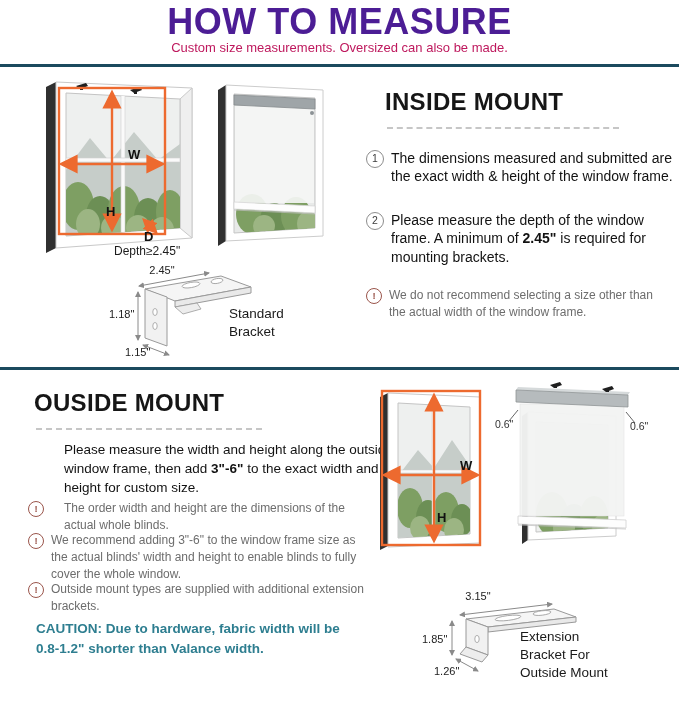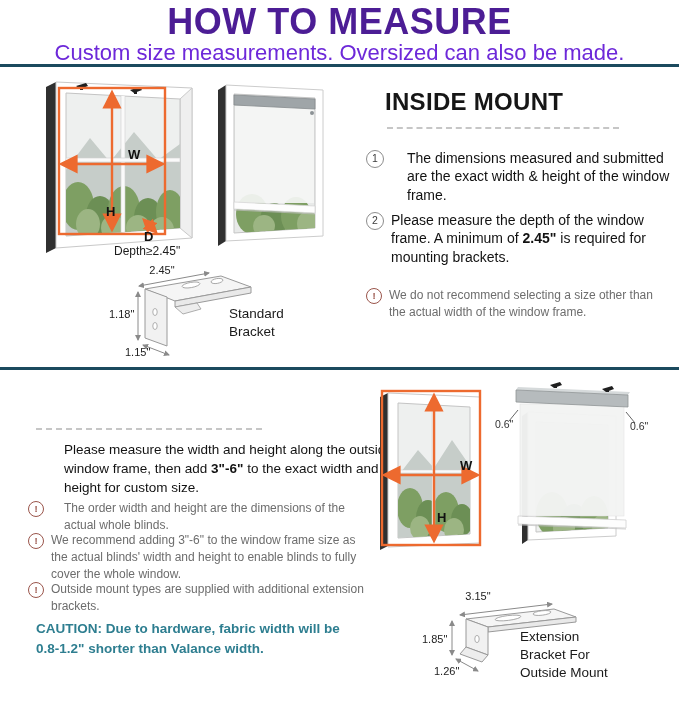--- a/index.html
+++ b/index.html
@@ -2,21 +2,21 @@
 <html><head>
 <meta charset="utf-8">
 <style>
   html,body{margin:0;padding:0;background:#fff;}
   .page{position:relative;width:679px;height:714px;background:#ffffff;overflow:hidden;
         font-family:"Liberation Sans",sans-serif;color:#151515;}
   .abs{position:absolute;}
   h1,h2,p{margin:0;}
   .title{left:0;top:1px;width:100%;text-align:center;font-size:36px;font-weight:700;
          letter-spacing:.5px;color:#4c1d95;}
-  .subtitle{left:0;top:40px;width:100%;text-align:center;font-size:22px;color:#6d28d9;}
+  .subtitle{left:0;top:40px;width:100%;text-align:center;font-size:13px;color:#be185d;}
   .divider{left:0;width:100%;height:3px;background:#1b4a5e;}
   .sec-head{font-size:24px;font-weight:700;letter-spacing:.3px;color:#161616;}
   .dashes{border-top:2px dashed #c6c6c6;height:0;}
   .item{display:flex;gap:7px;font-size:14px;line-height:1.32;color:#121212;}
   .numcirc{flex:0 0 auto;width:16px;height:16px;border:1px solid #8d8d8d;border-radius:50%;
            font-size:10.5px;color:#3c3c3c;display:flex;align-items:center;justify-content:center;margin-top:1px;}
   .note{display:flex;gap:7px;font-size:12px;line-height:1.4;color:#6d6d6d;}
   .notecirc{flex:0 0 auto;width:14px;height:14px;border:1.4px solid #9a554b;border-radius:50%;
             font-size:9.5px;font-weight:700;color:#9a554b;display:flex;align-items:center;justify-content:center;margin-top:1px;}
   .para{font-size:13.5px;line-height:1.4;color:#121212;margin-left:24px;}
@@ -141,33 +141,34 @@
     <text class="dim" x="20" y="94">1.15"</text>
     <text class="blabel" x="124" y="56">Standard</text>
     <text class="blabel" x="124" y="74">Bracket</text>
   </svg>
 
   <h2 class="abs sec-head" style="left:385px;top:88px;">INSIDE MOUNT</h2>
   <div class="abs dashes" style="left:387px;top:127px;width:232px;"></div>
 
   <div class="abs item" style="left:366px;top:149px;width:312px;">
     <span class="numcirc">1</span>
-    <p style="width:288px;margin-left:16px;"><span>The dimensions measured and submitted are the exact width &amp; height of the window frame.</span><b></b><span></span></p>
+    <p style="width:288px;"><span>The dimensions measured and submitted are the exact width &amp; height of the window frame.</span><b></b><span></span></p>
   </div>
   <div class="abs item" style="left:366px;top:211px;width:312px;">
     <span class="numcirc">2</span>
     <p style="width:288px;"><span>Please measure the depth of the window frame. A minimum of </span><b>2.45"</b><span> is required for mounting brackets.</span></p>
   </div>
   <div class="abs note" style="left:366px;top:287px;width:306px;">
     <span class="notecirc">!</span>
     <p style="width:282px;">We do not recommend selecting a size other than the actual width of the window frame.</p>
   </div>
 
   <div class="abs divider" style="top:367px;"></div>
 
+  <h2 class="abs sec-head" style="left:34px;top:389px;">OUSIDE MOUNT</h2>
   <div class="abs dashes" style="left:36px;top:428px;width:226px;"></div>
 
   <p class="abs para" style="left:40px;top:441px;width:336px;"><span>Please measure the width and height along the outside window frame, then add </span><b>3"-6"</b><span> to the exact width and height for custom size.</span></p>
 
   <div class="abs note" style="left:28px;top:500px;width:340px;">
     <span class="notecirc">!</span>
     <p style="width:314px;margin-left:13px;">The order width and height are the dimensions of the actual whole blinds.</p>
   </div>
   <div class="abs note" style="left:28px;top:532px;width:340px;">
     <span class="notecirc">!</span>

